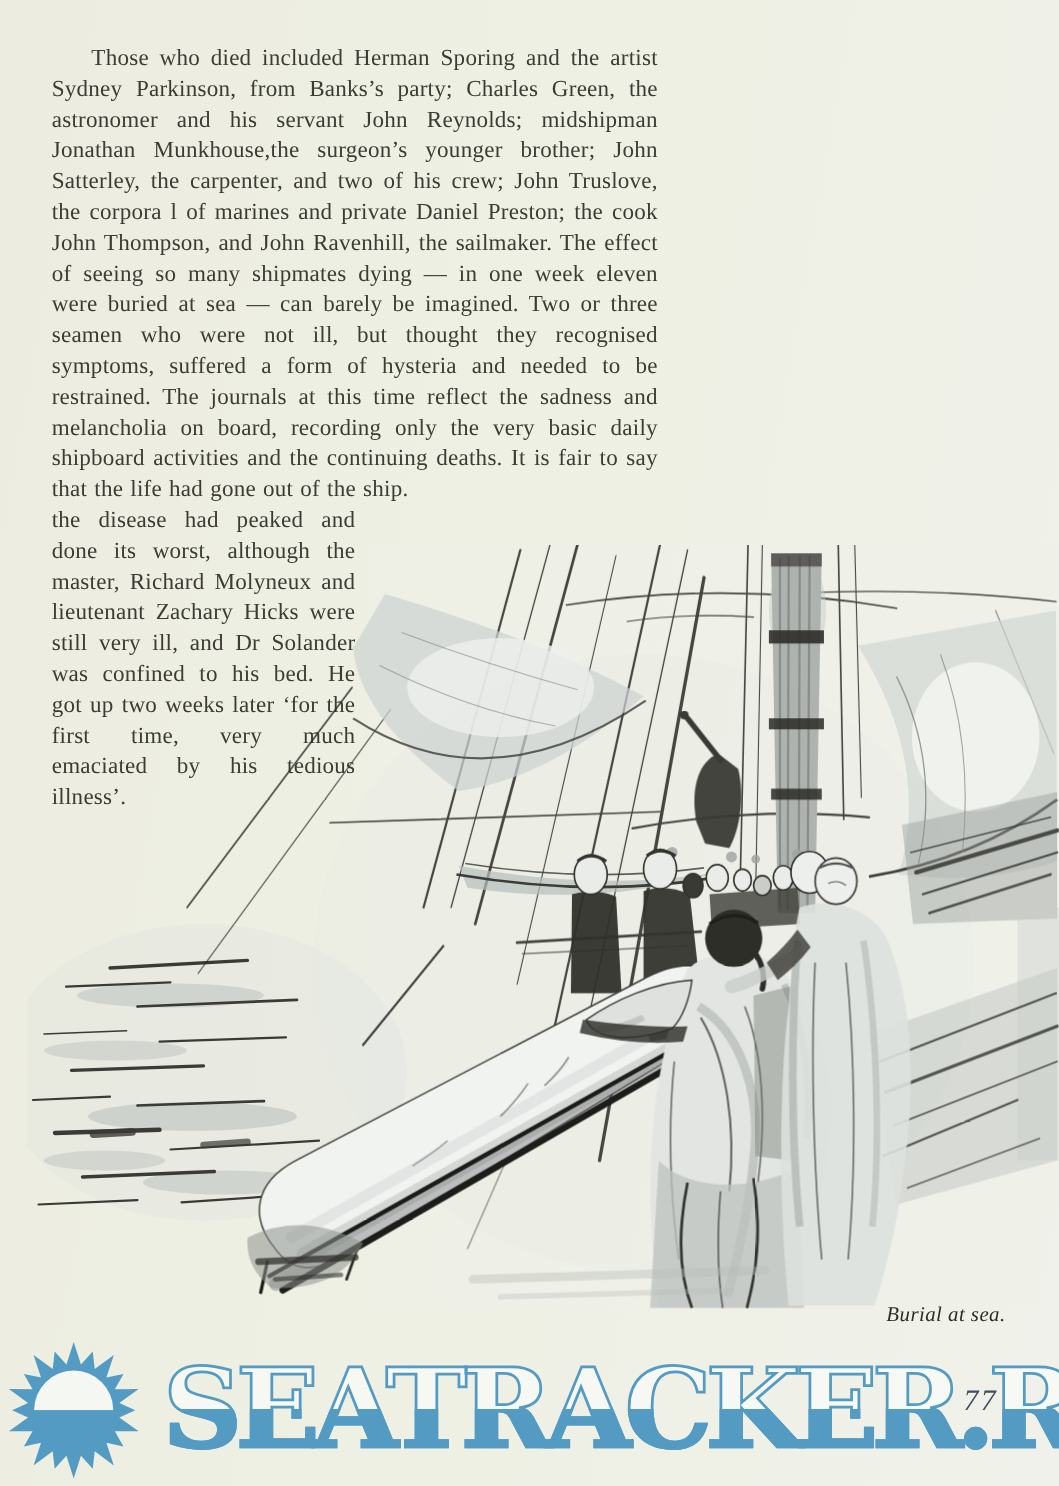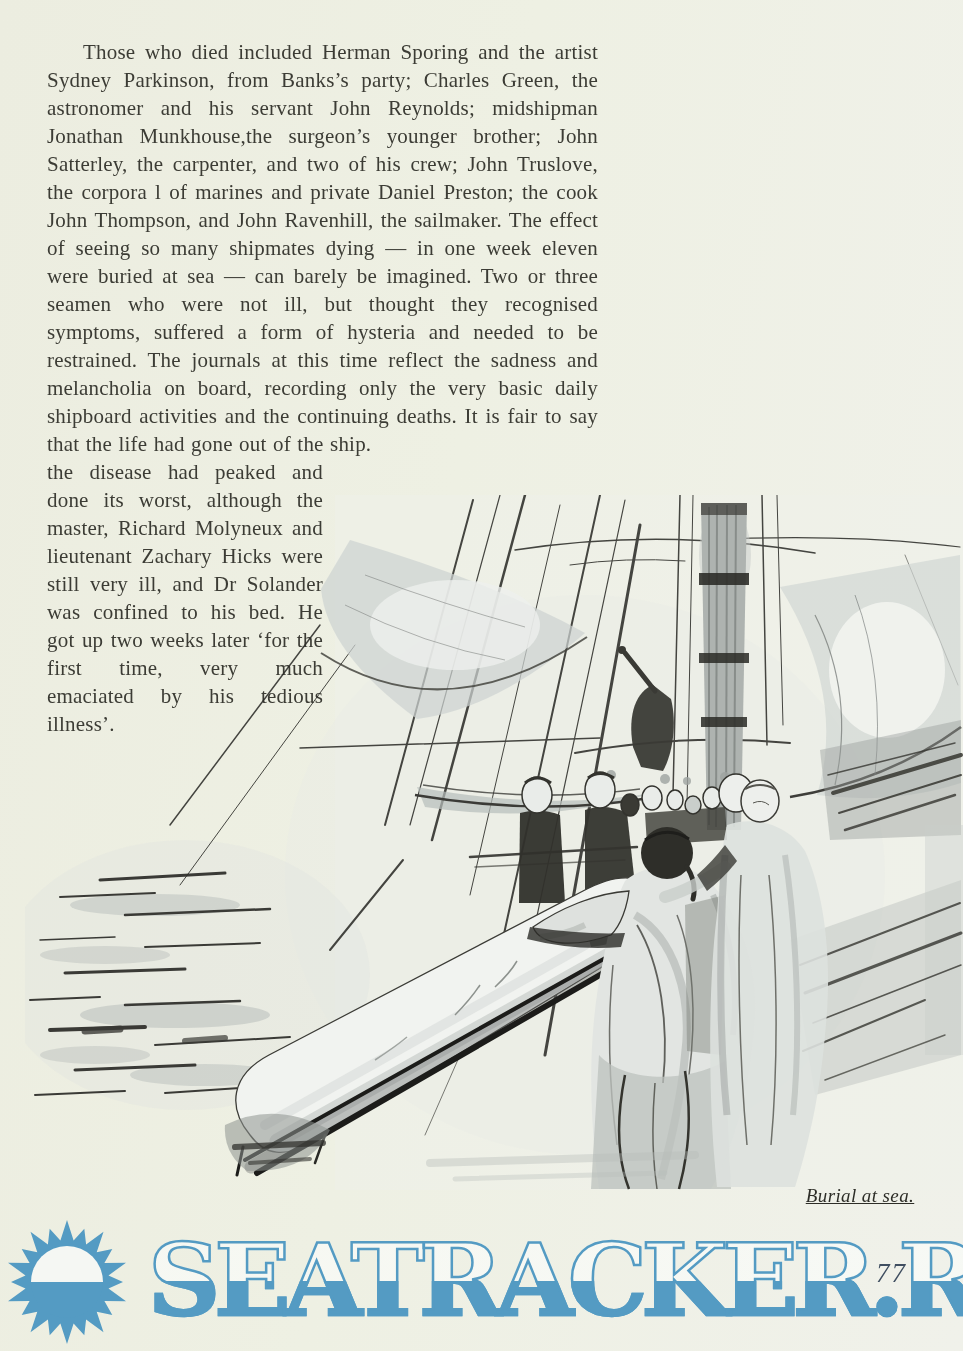--- a/index.html
+++ b/index.html
@@ -22,21 +22,21 @@
   .text-col p{margin:0;}
   .indent{text-indent:36px;}
   .wrapcol{width:276px;}
   .ital{font-style:italic;}
   
   .illu{position:absolute;left:25px;top:495px;width:938px;height:695px;}
   
   .caption{
     position:absolute;left:790px;top:1185px;width:140px;
     font-style:italic;font-size:19px;color:#2d2d27;
-    text-align:center;letter-spacing:.4px;text-decoration:underline;
+    text-align:center;letter-spacing:.4px;
   }
   
   .pagenum{
     position:absolute;left:876px;top:1258px;
     font-style:italic;font-size:27px;color:#3f4e60;
     z-index:1;letter-spacing:2px;
   }
   
   .watermark{
     position:absolute;left:0;top:1216px;width:963px;height:135px;

